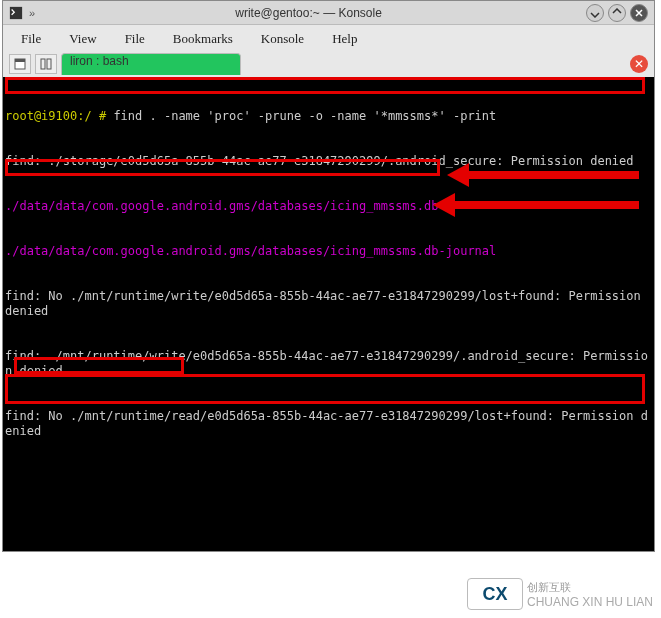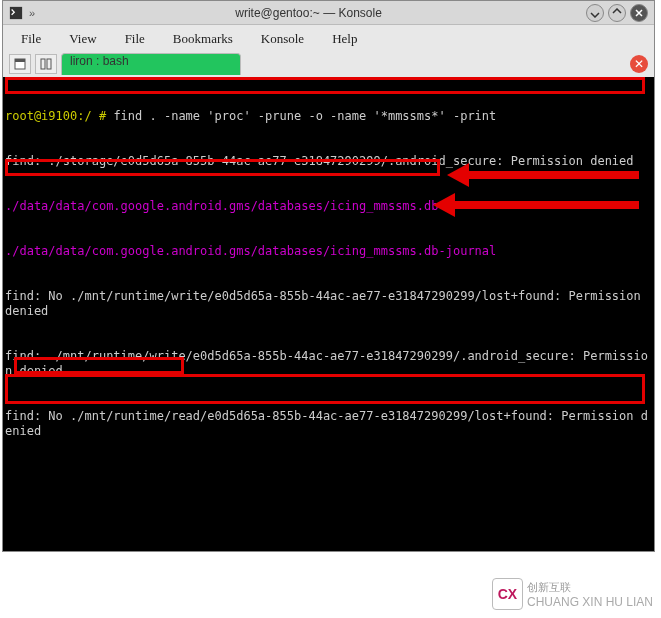--- a/index.html
+++ b/index.html
@@ -39,21 +39,21 @@
 
   .arrow { position:absolute; pointer-events:none; }
   .arrow-body { height:8px; background:#e40000; }
   .arrow-head { width:0; height:0; border-top:12px solid transparent; border-bottom:12px solid transparent; border-right:22px solid #e40000; }
   .arrow1 { left:444px; top:86px; display:flex; align-items:center; }
   .arrow1 .arrow-body { width:170px; }
   .arrow2 { left:430px; top:116px; display:flex; align-items:center; }
   .arrow2 .arrow-body { width:184px; }
 
   .watermark { position:absolute; right:8px; bottom:8px; display:flex; align-items:center; gap:4px; font-size:11px; color:#999;}
-  .watermark .wm-badge { width:31px; height:32px; border:1px solid #bbb; border-radius:4px; display:flex; align-items:center; justify-content:center; font-weight:bold; color:#be185d; font-size:14px; }
+  .watermark .wm-badge { width:56px; height:32px; border:1px solid #bbb; border-radius:4px; display:flex; align-items:center; justify-content:center; font-weight:bold; color:#0c4a6e; font-size:18px; }
   .watermark .wm-sub { font-size:12px; color:#aaa; }
 </style>
 </head>
 <body>
 
 <div class="window">
 
   <div class="titlebar">
     <svg class="app-icon" viewBox="0 0 16 16">
         <rect x="1" y="1" width="14" height="14" fill="#333"></rect>

